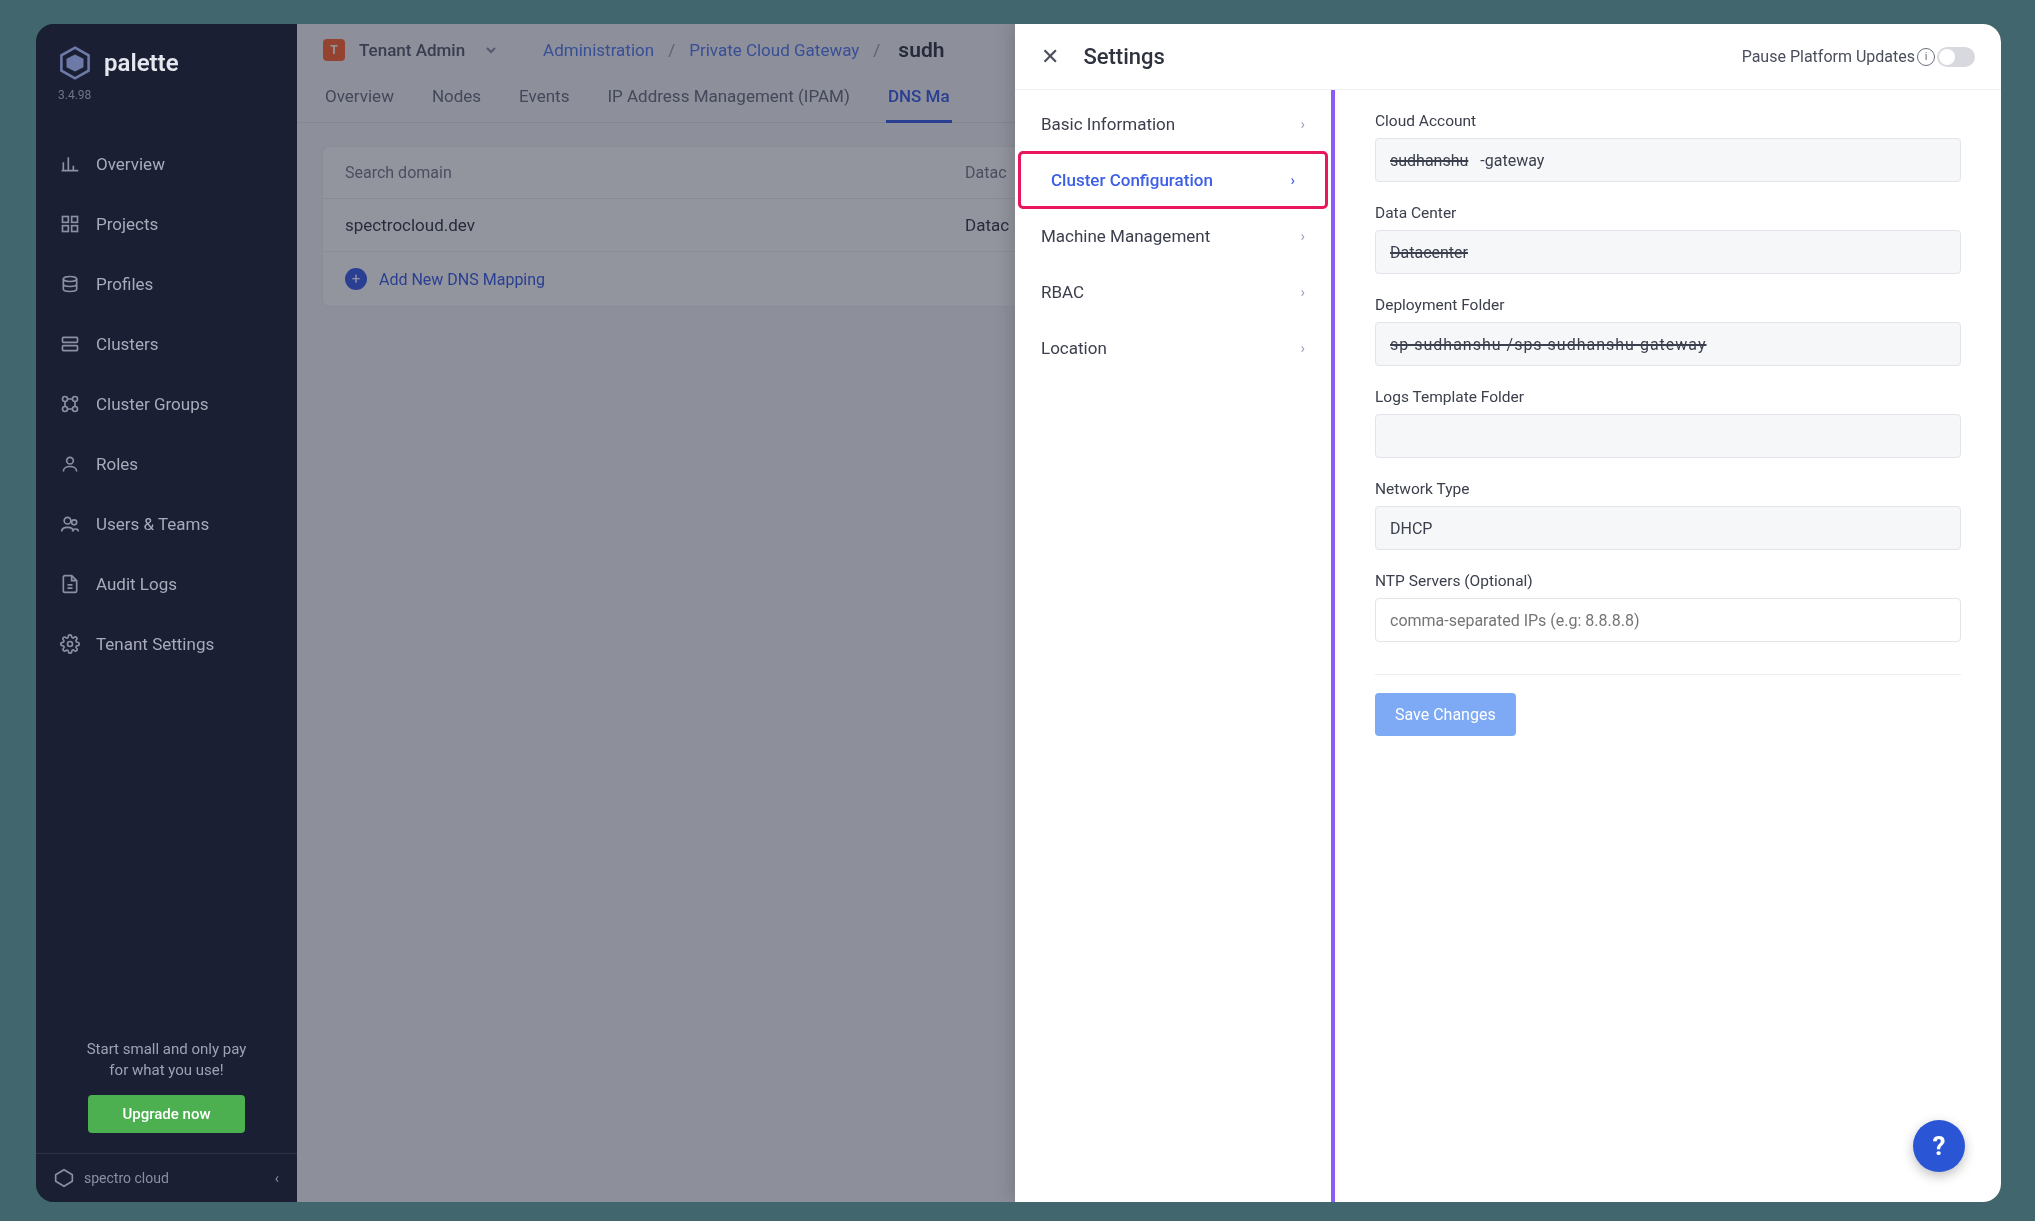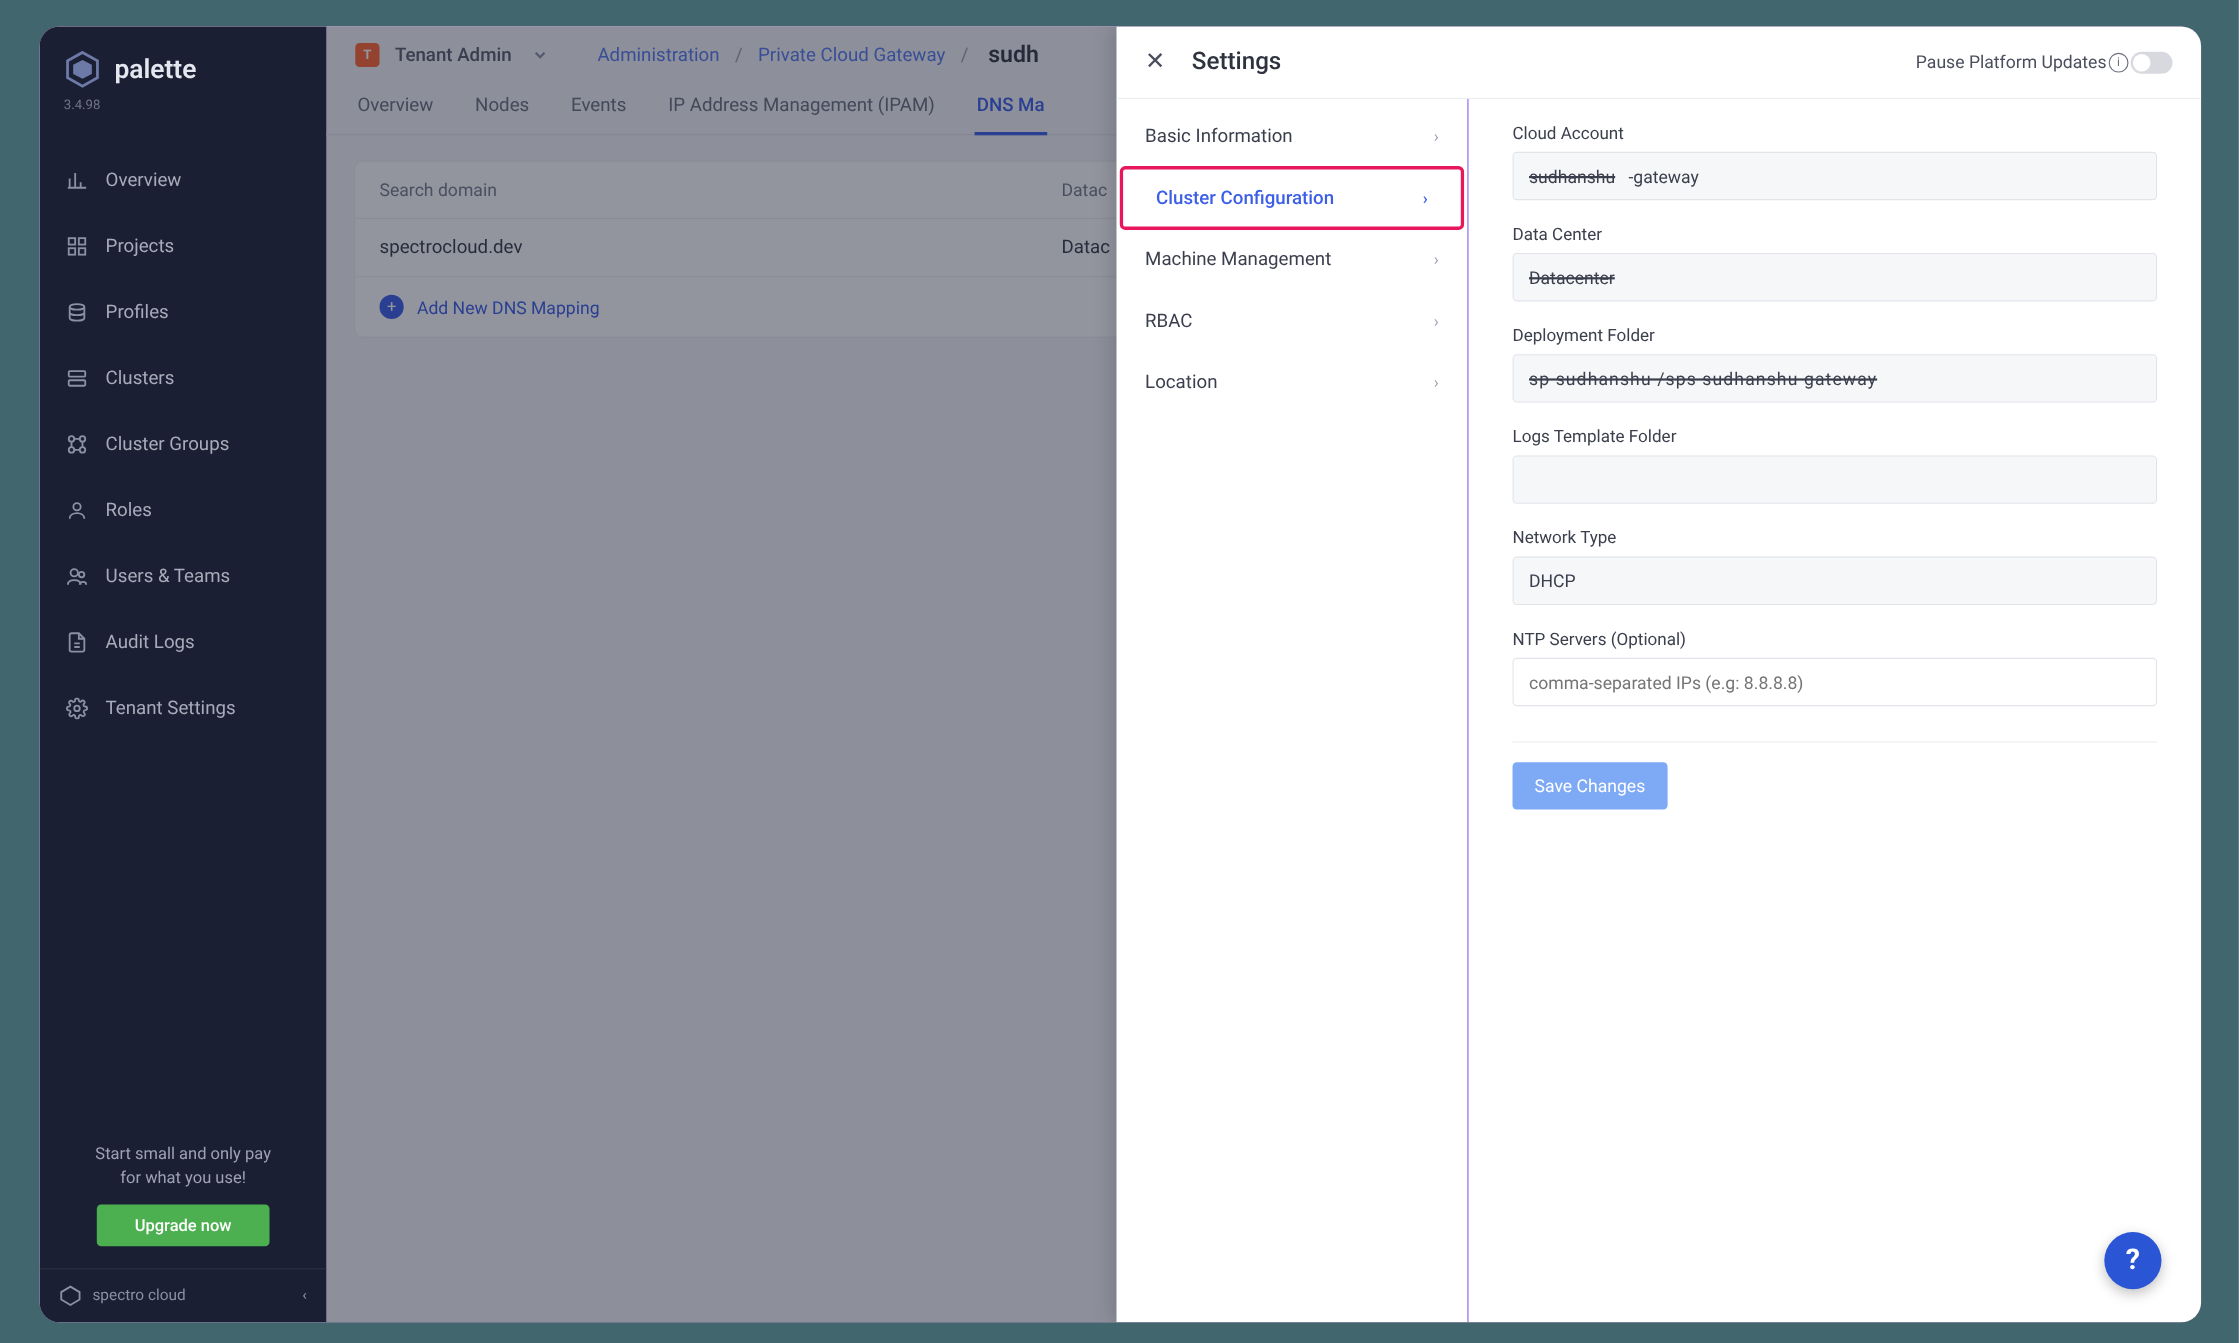--- a/index.html
+++ b/index.html
@@ -2,21 +2,21 @@
 <html><head>
 <meta charset="utf-8">
 <style>
   * { box-sizing: border-box; margin: 0; padding: 0; font-family: -apple-system, BlinkMacSystemFont, "Segoe UI", Roboto, Helvetica, Arial, sans-serif; }
   body { background: #41666d; width: 2035px; height: 1221px; overflow: hidden; position: relative; }
 
   .app-window {
     position: absolute;
     left: 36px; top: 24px;
     width: 1965px; height: 1178px;
-    background: #f0abfc;
+    background: #14532d;
     border-radius: 18px;
     overflow: hidden;
     display: flex;
   }
 
   
   .sidebar {
     width: 261px;
     background: #1a1f33;
     color: #c7c9d1;
@@ -69,21 +69,21 @@
   }
   .drawer-header { display:flex; align-items:center; padding: 20px 26px; border-bottom:1px solid #eceef2; gap:24px;}
   .drawer-close { font-size:22px; color:#4b4f5d; cursor:pointer; line-height:1; background:none;border:none;}
   .drawer-title { font-size:22px; font-weight:500; color:#2f3340; }
   .drawer-header-right { margin-left:auto; display:flex; align-items:center; gap:2px; color:#4b4f5d; font-size:16px;}
   .info-icon { width:18px;height:18px;border:1.5px solid #6b6f7e;border-radius:50%;display:flex;align-items:center;justify-content:center;font-size:11px;color:#6b6f7e;}
   .switch { width:38px;height:20px;background:#d7d9df;border-radius:10px;position:relative;}
   .switch::after{content:"";position:absolute;width:16px;height:16px;background:#fff;border-radius:50%;left:2px;top:2px;}
 
   .drawer-body { flex:1; display:flex; }
-  .settings-nav { width:320px; border-right:1px solid #8b5cf6; padding-top:6px;}
+  .settings-nav { width:320px; border-right:4px solid #8b5cf6; padding-top:6px;}
   .settings-item { display:flex; align-items:center; justify-content:space-between; padding:18px 26px; font-size:17px; color:#3b3f4d; cursor:pointer;}
   .settings-item.active { color:#3c5fe6; font-weight:500;}
   .settings-item.highlight { outline:3px solid #e8175d; outline-offset:-2px; border-radius:4px; margin:0 4px; padding:18px 32px;}
   .settings-item .chev { color:#9ea2b2; font-size:15px;}
   .settings-item.active .chev { color:#3c5fe6;}
 
   .form { flex:1; padding: 22px 40px 30px; overflow:auto; }
   .field { margin-bottom: 22px; }
   .field-label { display:block; font-size:15.5px; color:#3c404d; margin-bottom:8px; }
   .text-input { width:100%; height:44px; border:1px solid #e2e4ea; background:#f6f7f9; border-radius:4px; padding:0 14px; font-size:16px; color:#3b3f4d;gap:12px;}

